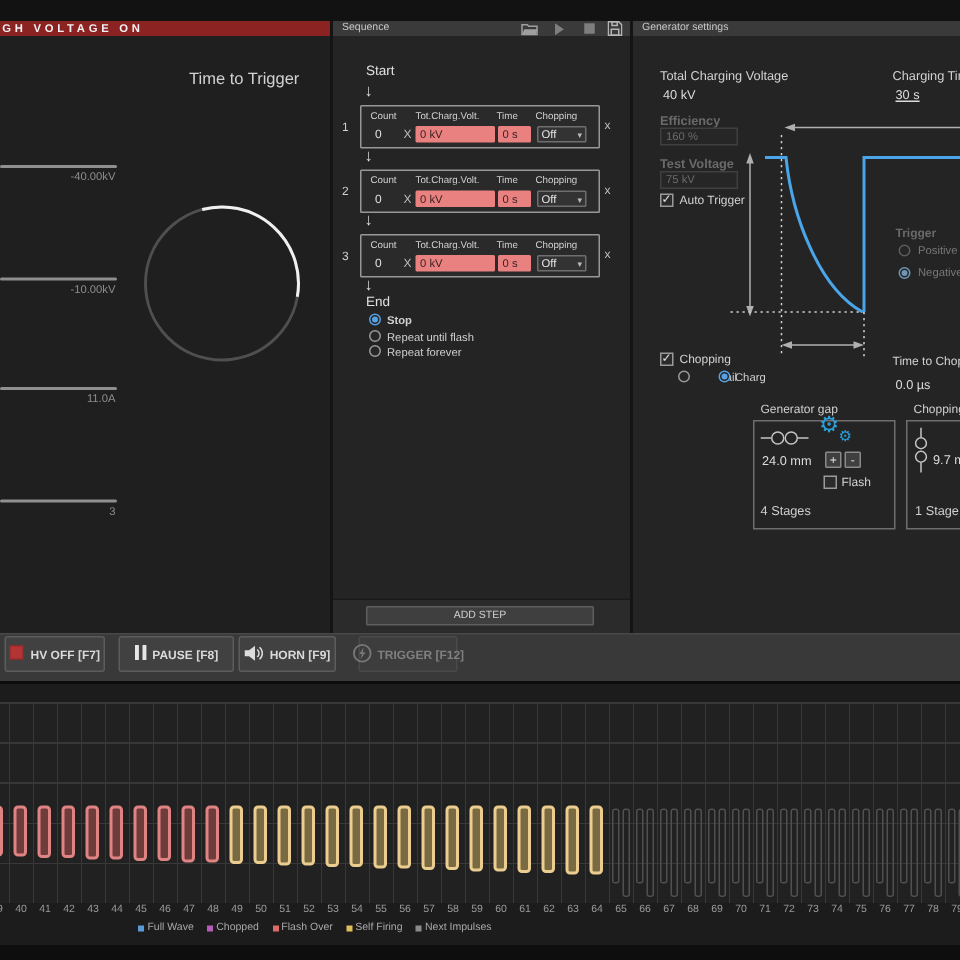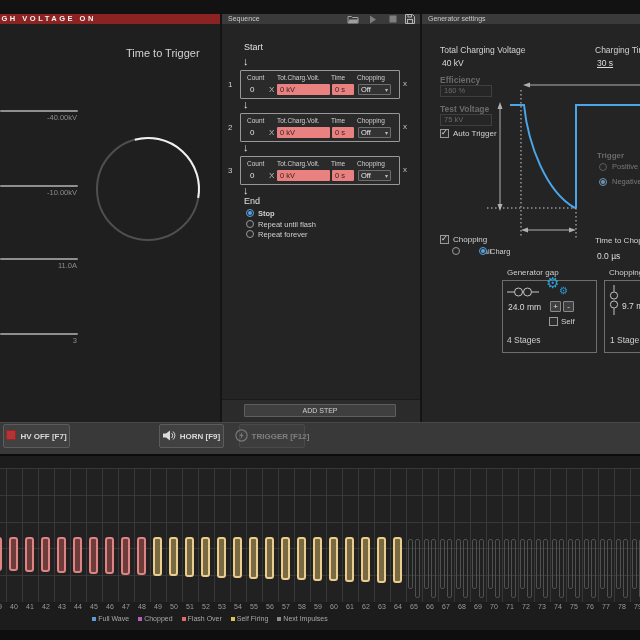--- a/index.html
+++ b/index.html
@@ -175,21 +175,21 @@
     <circle cx="11.5" cy="6" r="4" fill="none" stroke="#c4c4c4"></circle>
     <circle cx="20.5" cy="6" r="4" fill="none" stroke="#c4c4c4"></circle>
     <line x1="25" y1="6" x2="32" y2="6" stroke="#c4c4c4"></line>
   </svg>
   <span class="gear1">⚙</span>
   <span class="gear2">⚙</span>
   <div class="gval" style="left:508px;top:302px;">24.0 mm</div>
   <div class="pm" style="left:550px;top:301px;">+</div>
   <div class="pm" style="left:563px;top:301px;">-</div>
   <span class="cb" style="left:549px;top:317px;"></span>
-  <div class="glab" style="left:561px;top:317px;font-size:8px;">Self</div>
+  <div class="glab" style="left:561px;top:317px;font-size:8px;">Flash</div>
   <div class="glab" style="left:507px;top:335px;color:#cfcfcf;">4 Stages</div>
 
   <div class="gbox" style="left:604px;top:280px;width:70px;height:73px;"></div>
   <div class="gbox-lab" style="left:607px;top:268px;">Chopping gap</div>
   <svg class="abs" style="left:607px;top:285px;" width="14" height="31">
     <line x1="7" y1="0" x2="7" y2="6.5" stroke="#c4c4c4"></line>
     <circle cx="7" cy="10.5" r="3.6" fill="none" stroke="#c4c4c4"></circle>
     <circle cx="7" cy="19.5" r="3.6" fill="none" stroke="#c4c4c4"></circle>
     <line x1="7" y1="23.5" x2="7" y2="30" stroke="#c4c4c4"></line>
   </svg>
@@ -396,20 +396,27 @@
     <div class="rd" style="left: 452px; top: 247px;"></div>
     <div class="rdlab" style="left: 480px; top: 247px;">Tail</div>
     <div class="rd sel" style="left: 479px; top: 247px;"></div>
     <div class="rdlab" style="left: 490px; top: 247px;">Charg</div>
     <div class="tbtn" style="left: 3px; width: 67px;">
       <span><svg width="10" height="10">
           <rect x="0.5" y="0.5" width="9" height="9" fill="#b23434" stroke="#8c2a2a"></rect>
         </svg></span>
       <span class="tlab">HV OFF [F7]</span>
     </div>
+    <div class="tbtn" style="left: 79px; width: 77px;">
+      <span><svg width="8" height="10">
+          <rect x="0" y="0" width="2.6" height="10" fill="#e6e6e6"></rect>
+          <rect x="5" y="0" width="2.6" height="10" fill="#e6e6e6"></rect>
+        </svg></span>
+      <span class="tlab">PAUSE [F8]</span>
+    </div>
     <div class="tbtn" style="left: 159px; width: 65px;">
       <span><svg width="13" height="11">
           <polygon points="0,3.5 3,3.5 7,0.5 7,10.5 3,7.5 0,7.5" fill="#dcdcdc"></polygon>
           <path d="M8.5,3 A3.2,3.2 0 0 1 8.5,8" stroke="#dcdcdc" stroke-width="1" fill="none"></path>
           <path d="M10,1.5 A5.2,5.2 0 0 1 10,9.5" stroke="#dcdcdc" stroke-width="1" fill="none"></path>
         </svg></span>
       <span class="tlab">HORN [F9]</span>
     </div>
     <div class="tbtn off" style="left: 239px; width: 66px;">
       <span><svg width="13" height="13">

